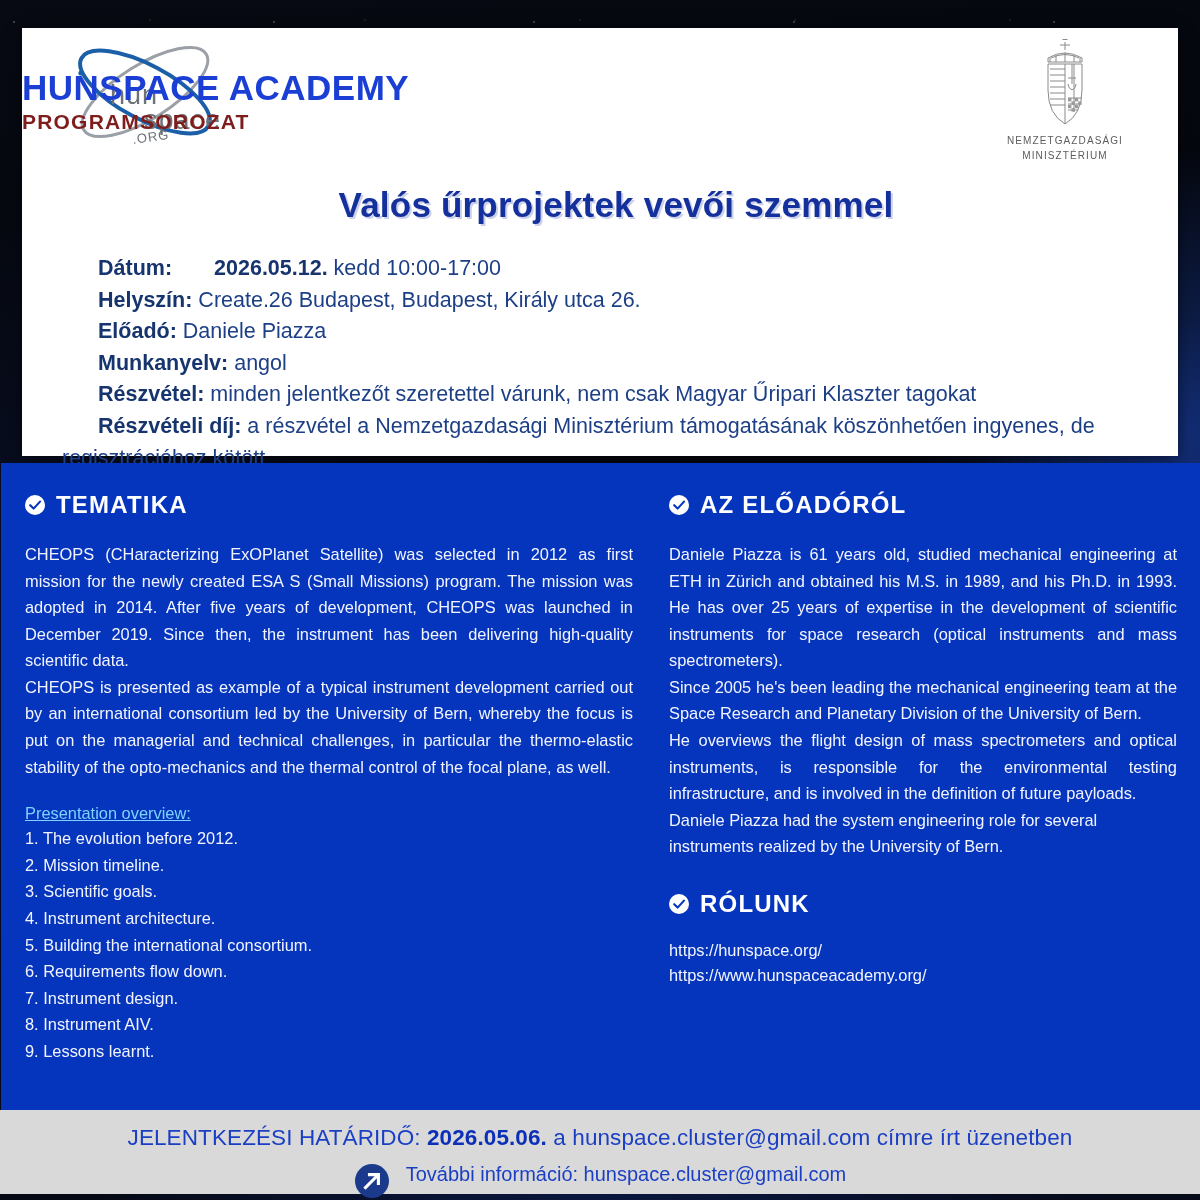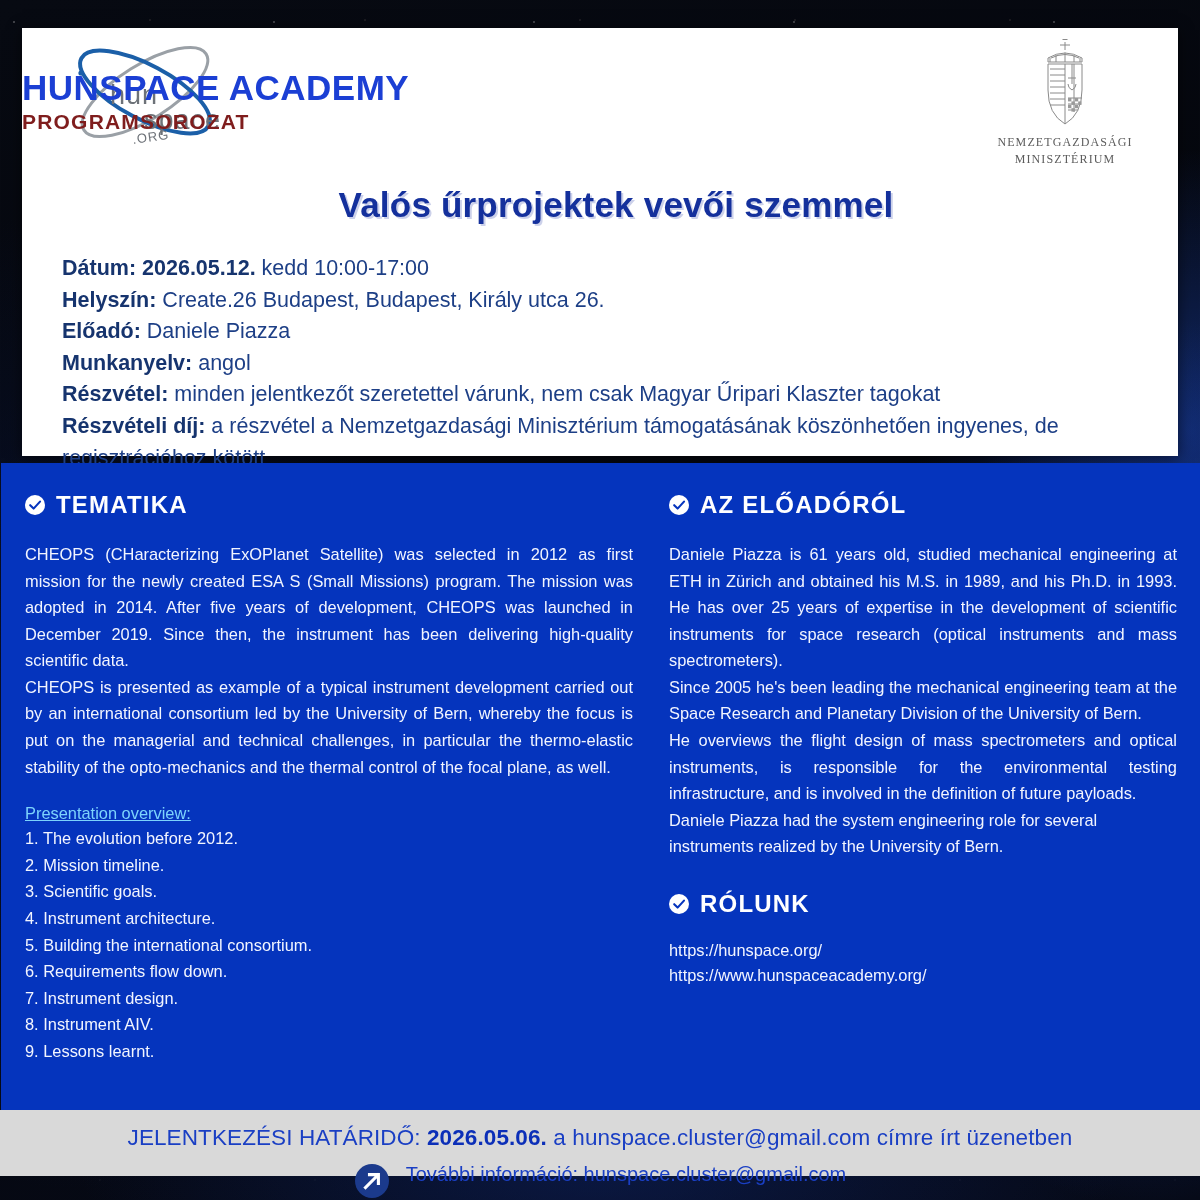--- a/index.html
+++ b/index.html
@@ -68,22 +68,22 @@
   .logo-hunspace {
     position:absolute; left:30px; top:8px;
     width:186px; height:118px;
   }
   .logo-ministry {
     position:absolute; right:38px; top:6px;
     width:150px; height:128px;
     text-align:center;
   }
   .ministry-text {
-    font-family:Liberation Serif, serif;
-    font-size:12px; letter-spacing:1.1px;
+    font-family:Liberation Sans, sans-serif;
+    font-size:10px; letter-spacing:1.1px;
     color:#5c5c5c; line-height:1.45;
     margin-top:2px;
   }
   .head-center {
     position:absolute; left:0; right:0; top:40px;
   }
   .h-academy {
     font-size:35px; font-weight:bold; letter-spacing:0.5px;
     color:#1b3fd4; line-height:1.12;
   }
@@ -101,21 +101,21 @@
     padding-left:32px;
   }
   .details {
     margin-top:28px;
     padding:0 40px;
     font-size:21.5px;
     line-height:1.47;
     color:#1d3f86;
   }
   .details .row { white-space:normal; }
-  .details b { color:#16346e; font-weight:bold; }
+  .details b { color:#16346e; font-weight:bold;margin-left:36px; }
 
   
   .body-blue {
     position:absolute;
     left:1px; top:463px; width:1200px; height:647px;
     background:#0534bd;
     padding:28px 24px 0 24px;
     display:flex;
     gap:0;
   }
@@ -145,21 +145,21 @@
   .ovr-item { color:#f2f5ff; font-size:16.4px; line-height:1.62; }
 
   .links { margin-top:20px; }
   .link-line { color:#f2f5ff; font-size:16.4px; line-height:1.52; }
 
   .sec-head.rolunk { margin-top:30px; margin-bottom:14px; }
 
   
   .footer {
     position:absolute;
-    left:0; top:1110px; width:1200px; height:66px;
+    left:0; top:1110px; width:1200px; height:84px;
     background:#d9d9d9;
     text-align:center;
     padding-top:15px;
   }
   .f-line1 { font-size:22.5px; color:#1a3fc4; letter-spacing:0.1px; }
   .f-line1 b { font-weight:bold; color:#0c2fb8; }
   .f-row2 {
     display:flex; align-items:flex-start; justify-content:center;
     gap:16px; margin-top:12px;
   }

